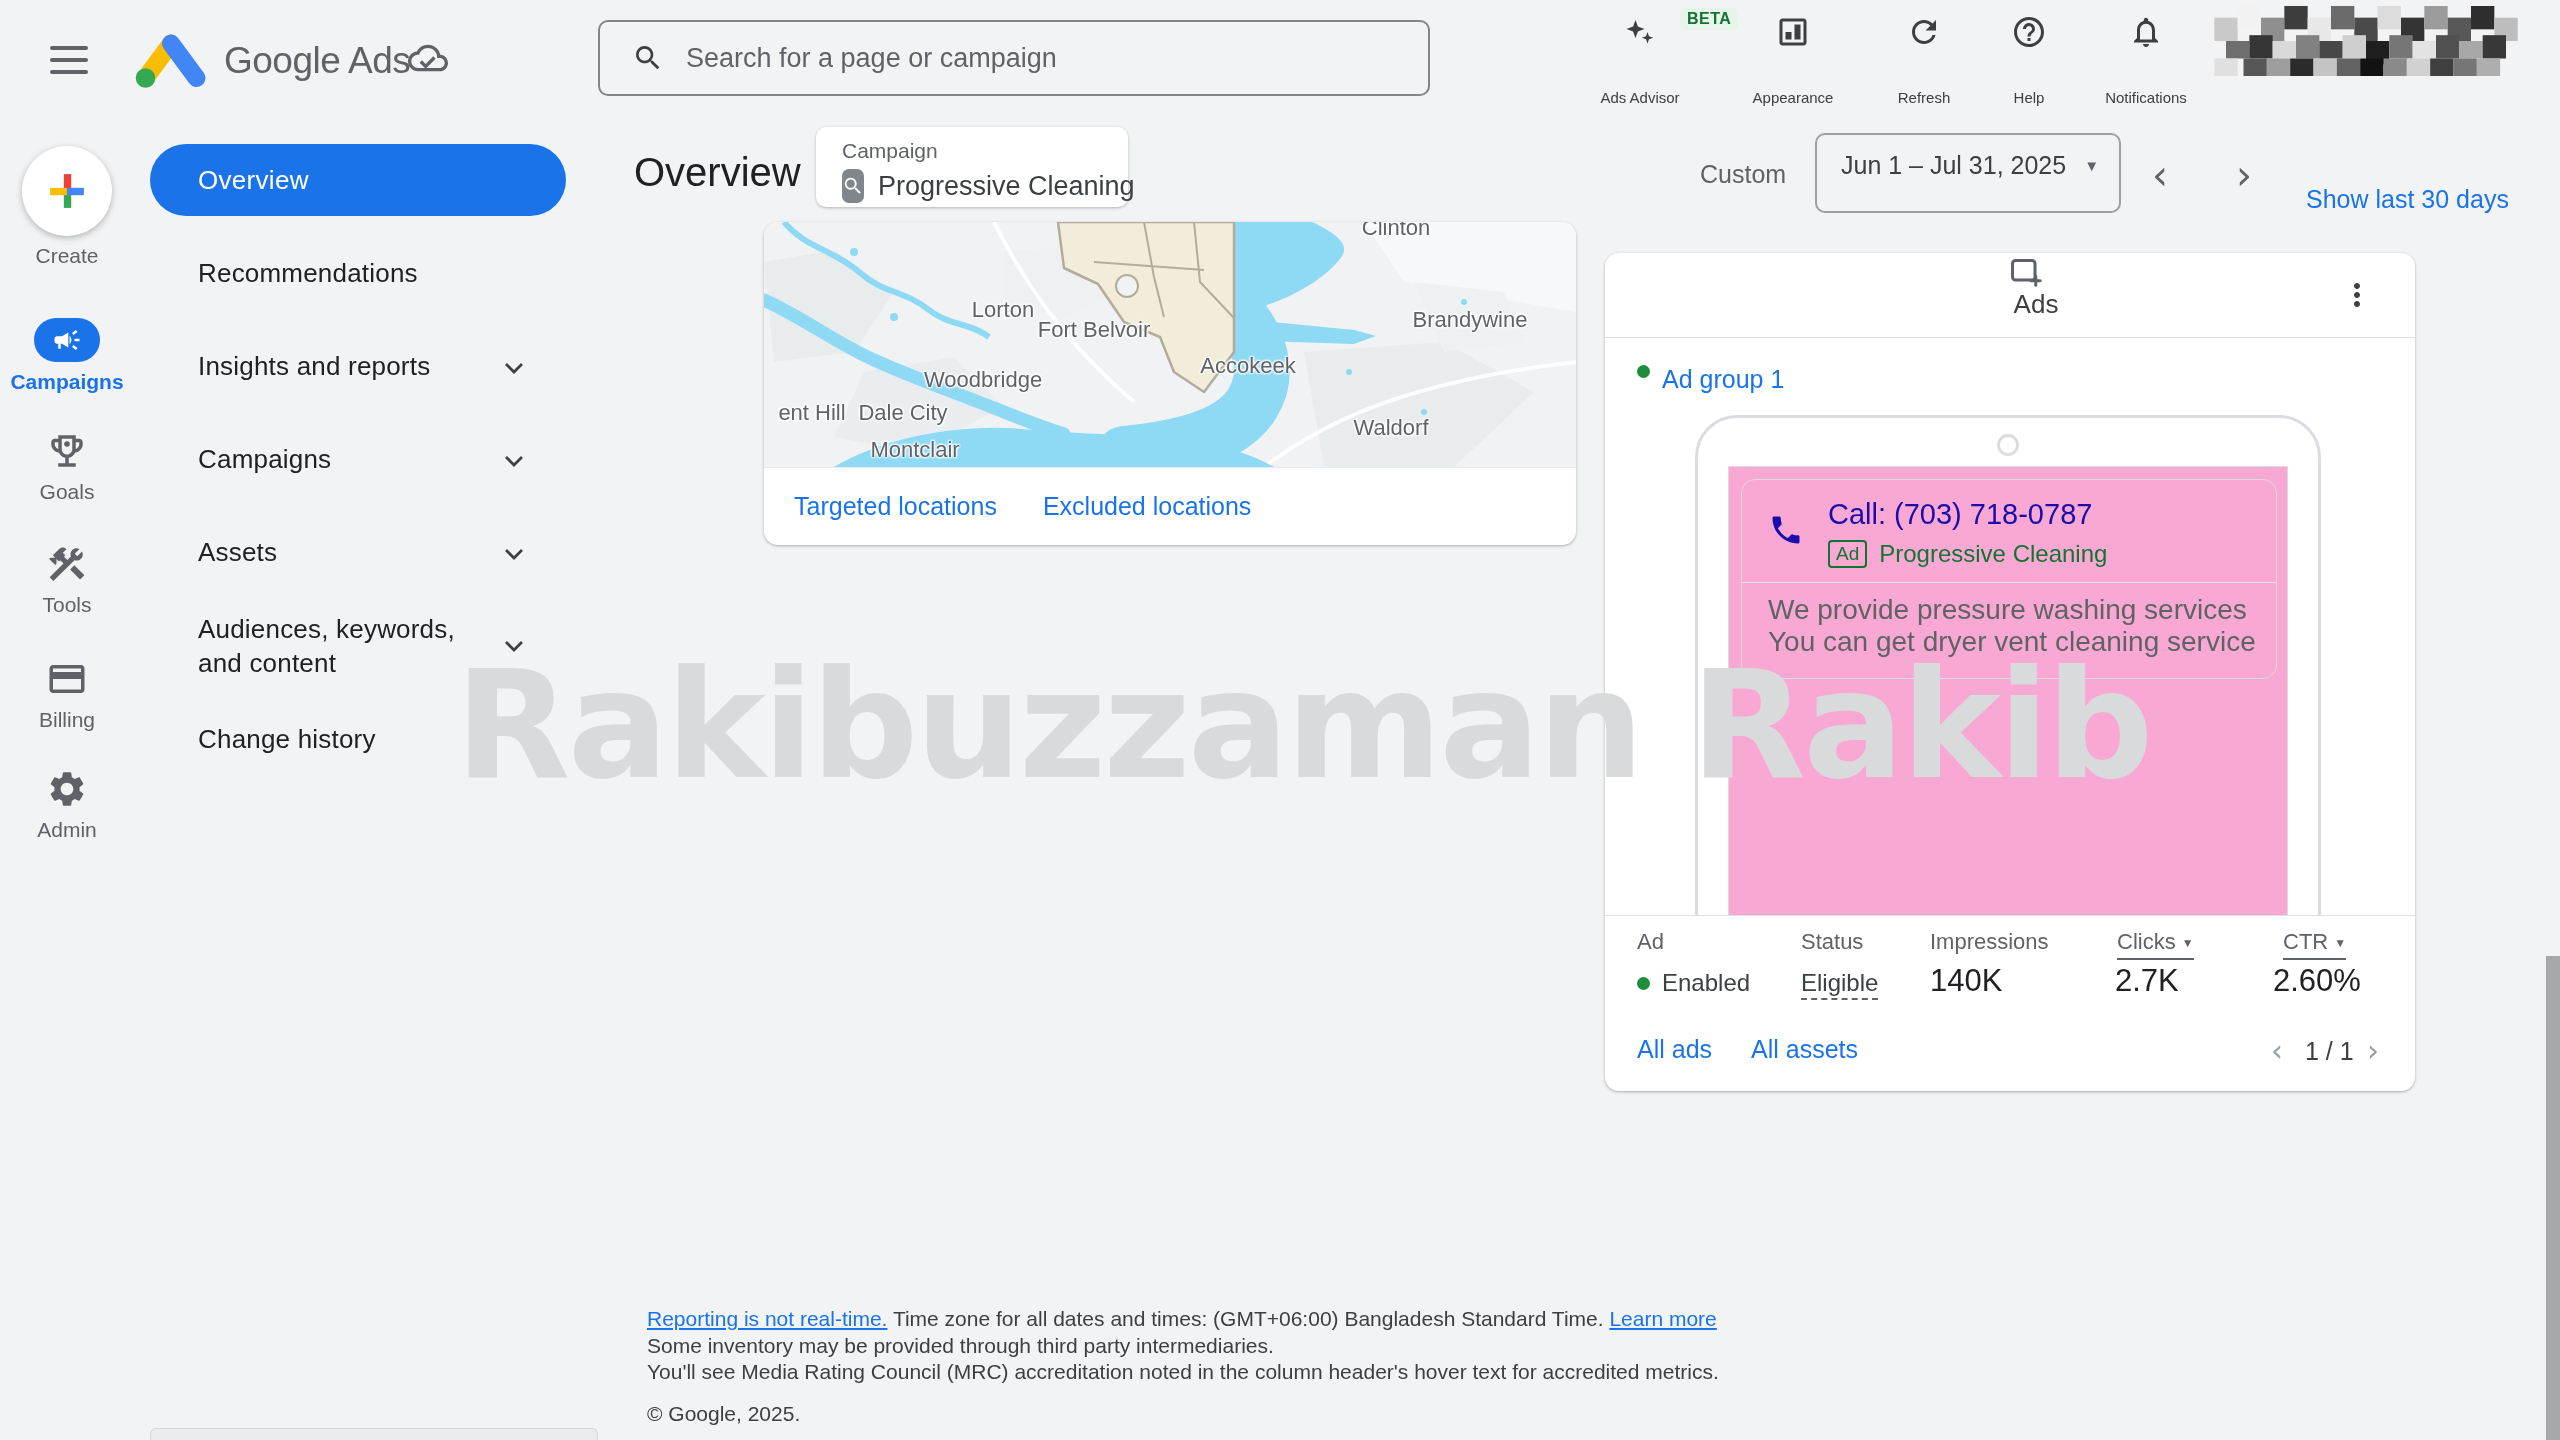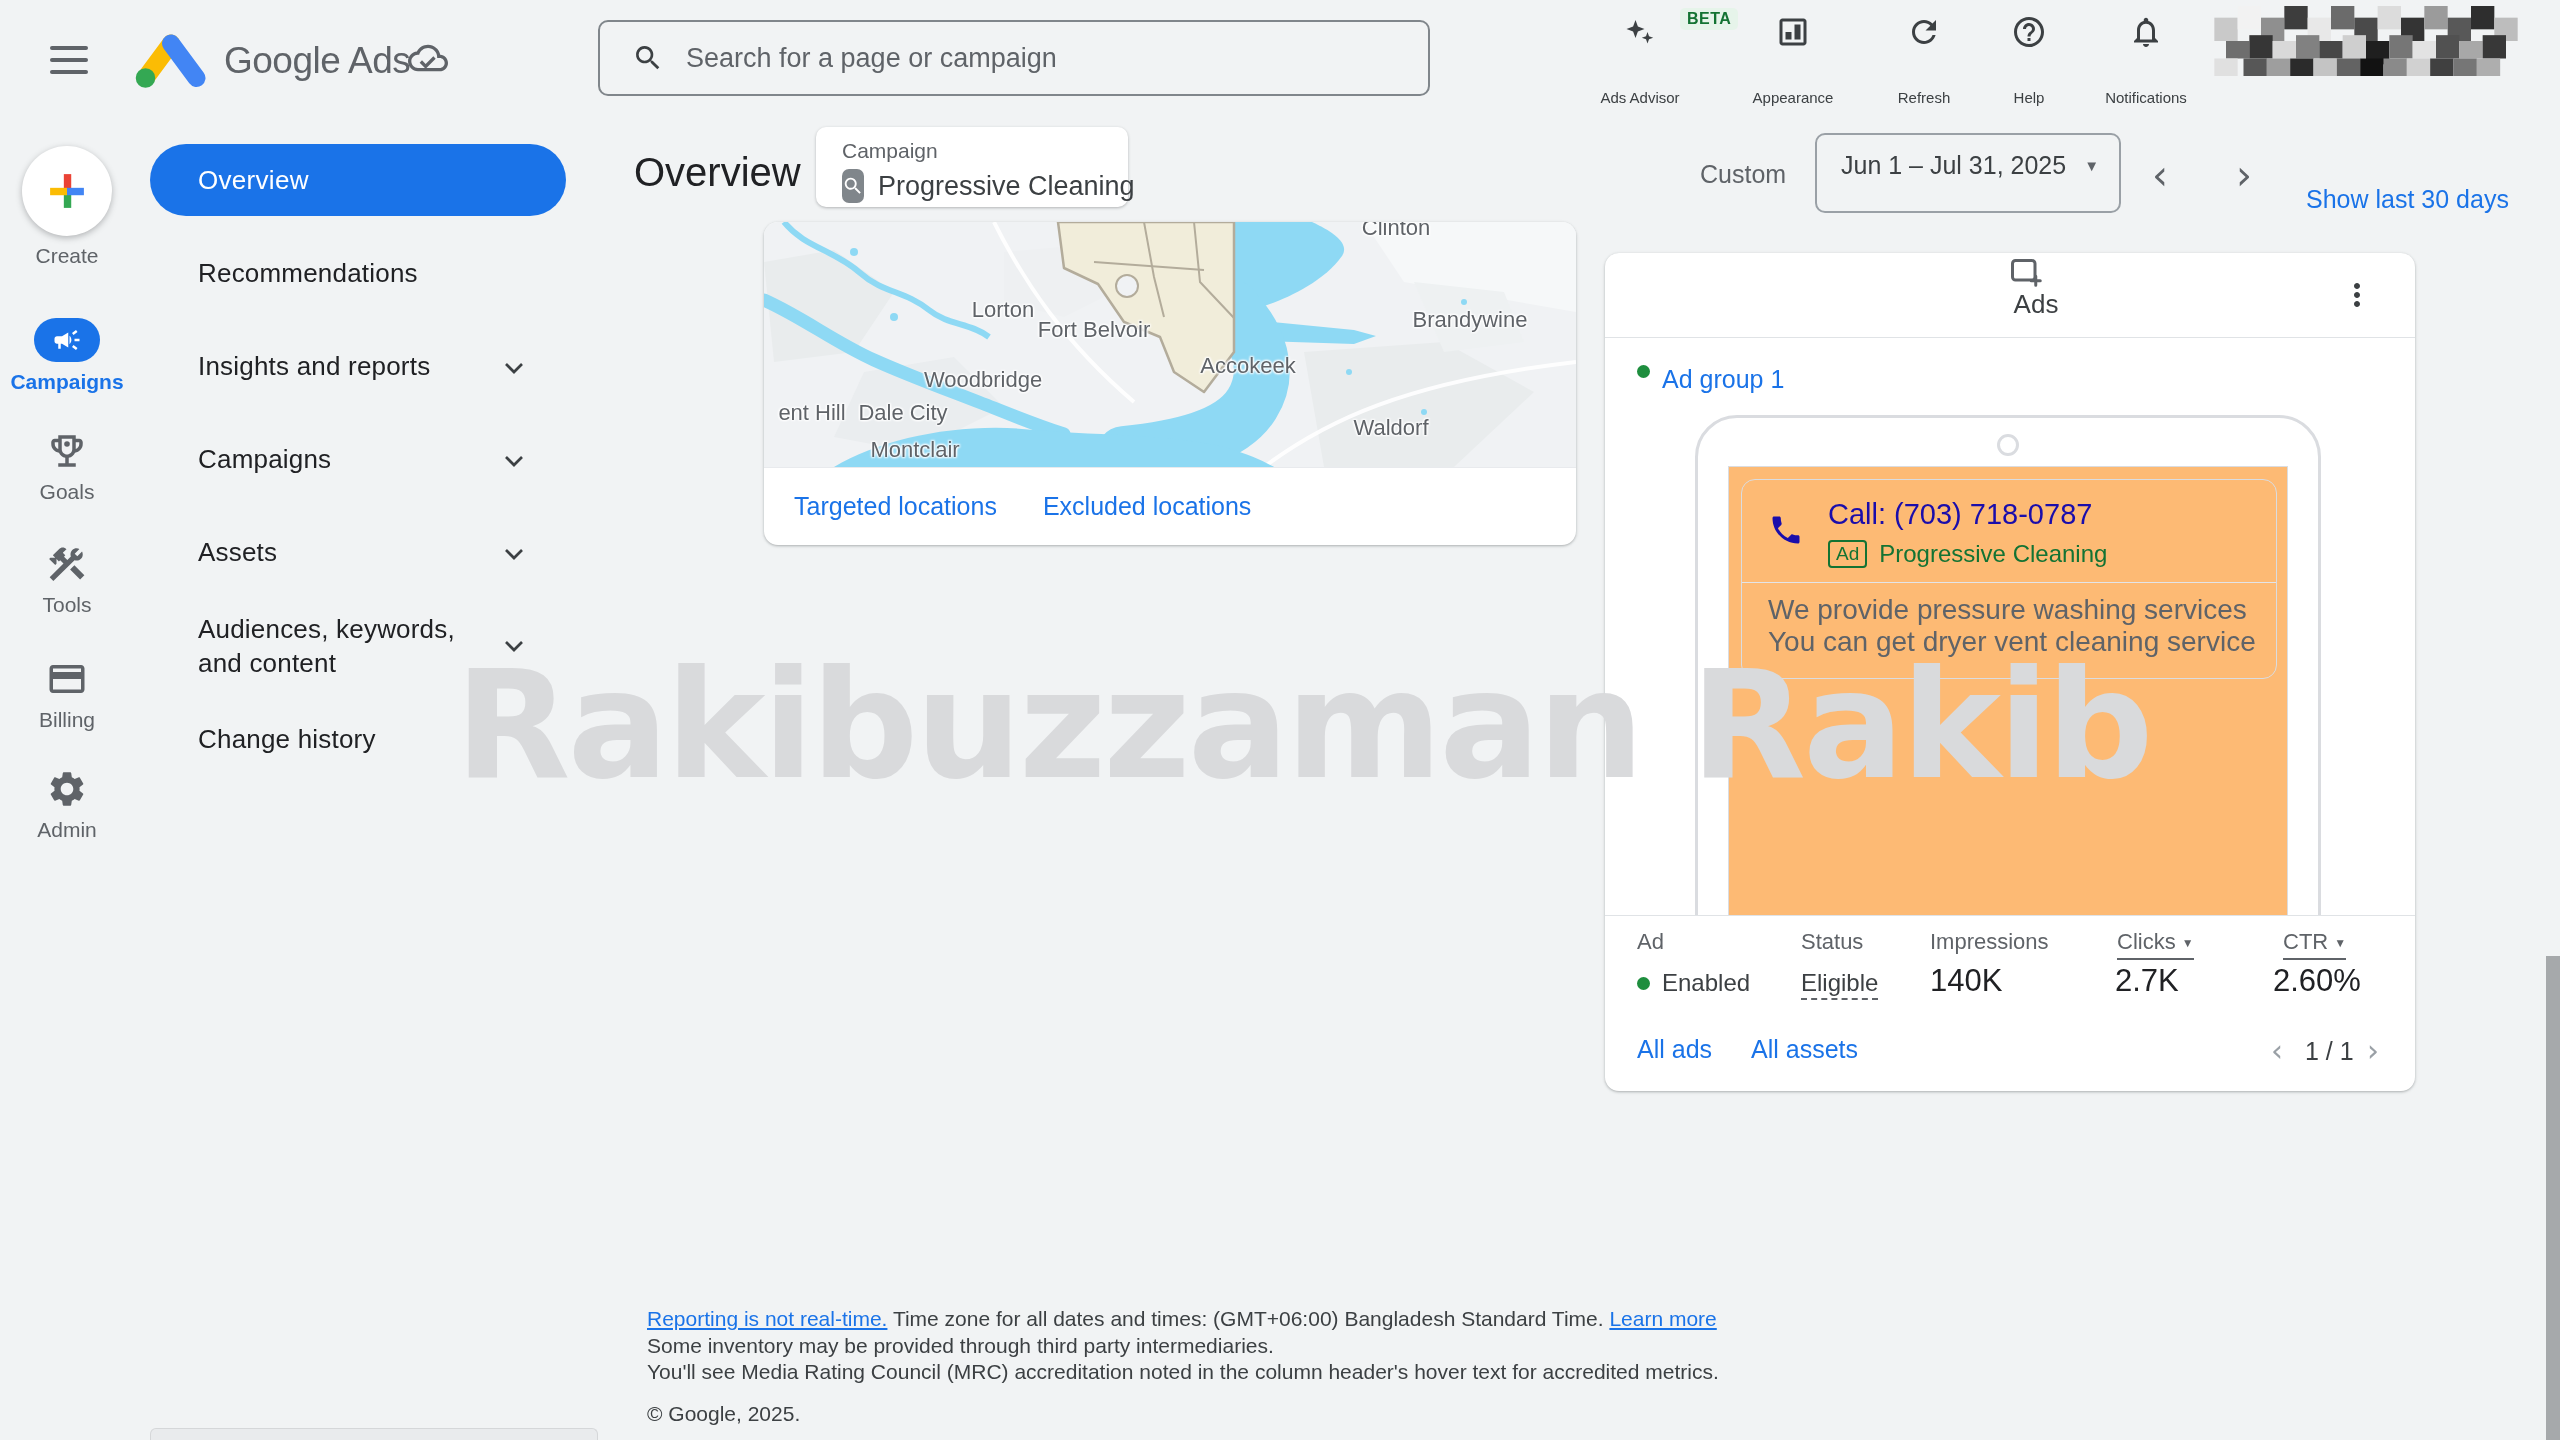--- a/index.html
+++ b/index.html
@@ -61,21 +61,21 @@
   .ads-card { left:1605px; top:253px; width:810px; height:838px; }
   .ads-head { position:absolute; left:0; top:0; width:100%; height:85px; border-bottom:1px solid #e0e3e6; display:flex; align-items:center; padding-left:32px;flex-direction:column; }
   .ads-title { font-size:26px; color:#3c4043; margin-left:20px; }
   .dots { position:absolute; right:40px; top:24px; width:36px; height:36px; cursor:pointer; fill:#3c4043; }
   .adgroup { position:absolute; left:32px; top:112px; display:flex; cursor:pointer; }
   .gdot { width:13px; height:13px; border-radius:50%; background:#1e8e3e; margin-right:12px; }
   .adgroup span { color:#1a73e8; font-size:25px; }
   .phone-clip { position:absolute; left:0; top:160px; width:810px; height:502px; overflow:hidden; }
   .phone { position:absolute; left:90px; top:2px; width:626px; height:560px; border:3px solid #dadce0; border-radius:42px 42px 0 0; background:#fff; }
   .cam { position:absolute; left:50%; top:16px; width:22px; height:22px; margin-left:-11px; border:3px solid #dadce0; border-radius:50%; }
-  .p-screen { position:absolute; left:30px; right:30px; top:48px; bottom:-4px; border:1px solid #dadce0; background:#fdba74; }
+  .p-screen { position:absolute; left:30px; right:30px; top:48px; bottom:-4px; border:1px solid #dadce0; background:#f9a8d4; }
   .call-card { position:absolute; left:12px; top:12px; width:536px; height:200px; border:1px solid #dadce0; border-radius:14px; }
   .call-ic { position:absolute; left:26px; top:32px; width:36px; height:36px; fill:#1a0dab; }
   .call-head { position:absolute; left:86px; top:18px; font-size:29px; color:#1a0dab; white-space:nowrap; cursor:pointer; }
   .call-row2 { position:absolute; left:86px; top:60px; display:flex; align-items:center; }
   .ad-badge { border:2px solid #137333; color:#137333; border-radius:4px; font-size:19px; padding:1px 6px; margin-right:12px; }
   .advertiser { color:#137333; font-size:24px; white-space:nowrap; }
   .call-div { position:absolute; left:0; right:0; top:102px; border-top:1px solid #e3e5e8; }
   .call-desc { position:absolute; left:26px; top:114px; width:492px; font-size:28px; line-height:32px; color:#5f6368; }
   .stats-div { position:absolute; left:0; top:662px; width:100%; border-top:1px solid #e0e3e6; }
   .st-h { position:absolute; top:676px; font-size:22px; color:#5f6368; white-space:nowrap; }

